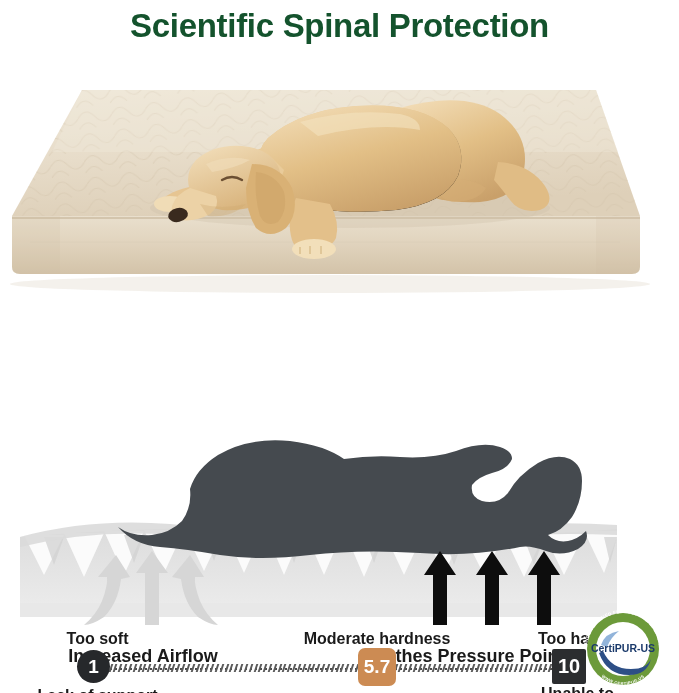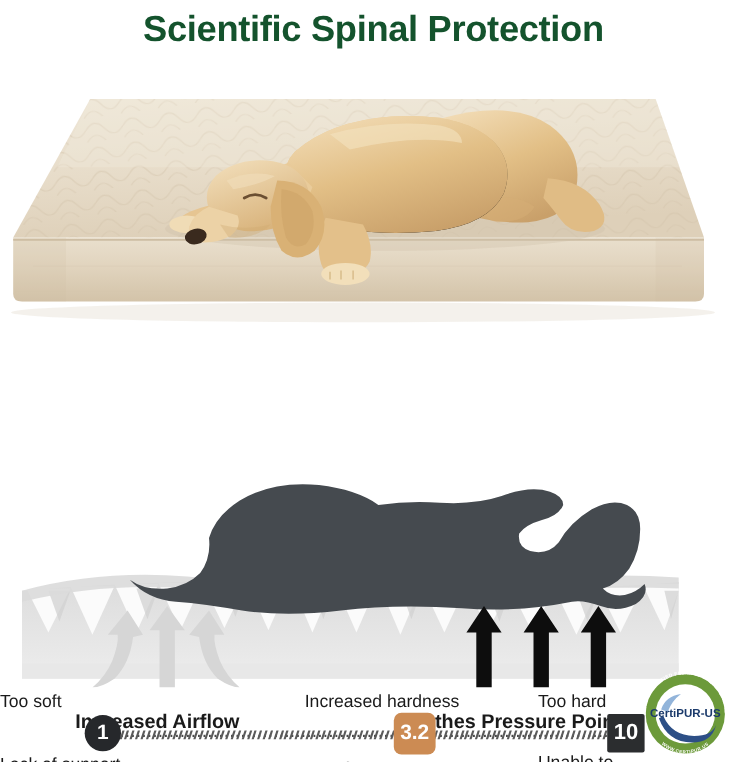--- a/index.html
+++ b/index.html
@@ -37,21 +37,21 @@
     display:flex;justify-content:space-between;align-items:center;pointer-events:none;
   }
   .tick-row i{display:block;width:1.5px;height:8px;background:#5a5a5a;transform:skewX(-18deg);}
 
   .node{position:absolute;display:flex;align-items:center;justify-content:center;
         color:#fff;font-weight:bold;z-index:3;}
   .node-1{left:77px;top:340px;width:33px;height:33px;border-radius:50%;background:#26282b;font-size:19px;}
   .node-68{left:358px;top:338px;width:38px;height:38px;border-radius:7px;background:#cc8b53;font-size:19px;}
   .node-10{left:552px;top:339px;width:34px;height:35px;border-radius:2px;background:#2b2d2f;font-size:20px;}
 
-  .lbl{position:absolute;color:#1a1a1a;font-weight:normal;text-align:left;line-height:1.16;}
+  .lbl{position:absolute;color:#1a1a1a;font-weight:bold;text-align:center;line-height:1.16;}
   .lbl-top{font-size:16px;}
   .lbl-bot{font-size:16px;}
 
   .l-toosoft{left:0px;top:320px;width:195px;}
   .l-lack{left:0px;top:377px;width:195px;}
   .l-moderate{left:277px;top:320px;width:200px;}
   .l-egg{left:277px;top:381px;width:200px;}
   .l-toohard{left:489px;top:320px;width:165px;}
   .l-unable{left:489px;top:375px;width:177px;}
 
@@ -268,22 +268,22 @@
         <i></i>
         <i></i>
         <i></i>
         <i></i>
     </div>
 
     <div class="lbl lbl-top l-toosoft">Too soft</div>
     <div class="node node-1">1</div>
     <div class="lbl lbl-bot l-lack">Lack of support</div>
 
-    <div class="lbl lbl-top l-moderate">Increased hardness</div>
-    <div class="node node-68">3.2</div>
+    <div class="lbl lbl-top l-moderate">Moderate hardness</div>
+    <div class="node node-68">5.7</div>
     <div class="lbl lbl-bot l-egg">Egg Crate Foam</div>
 
     <div class="lbl lbl-top l-toohard">Too hard</div>
     <div class="node node-10">10</div>
     <div class="lbl lbl-bot l-unable">
       <span>Unable to</span><br>
       
     </div>
   </div>
 

